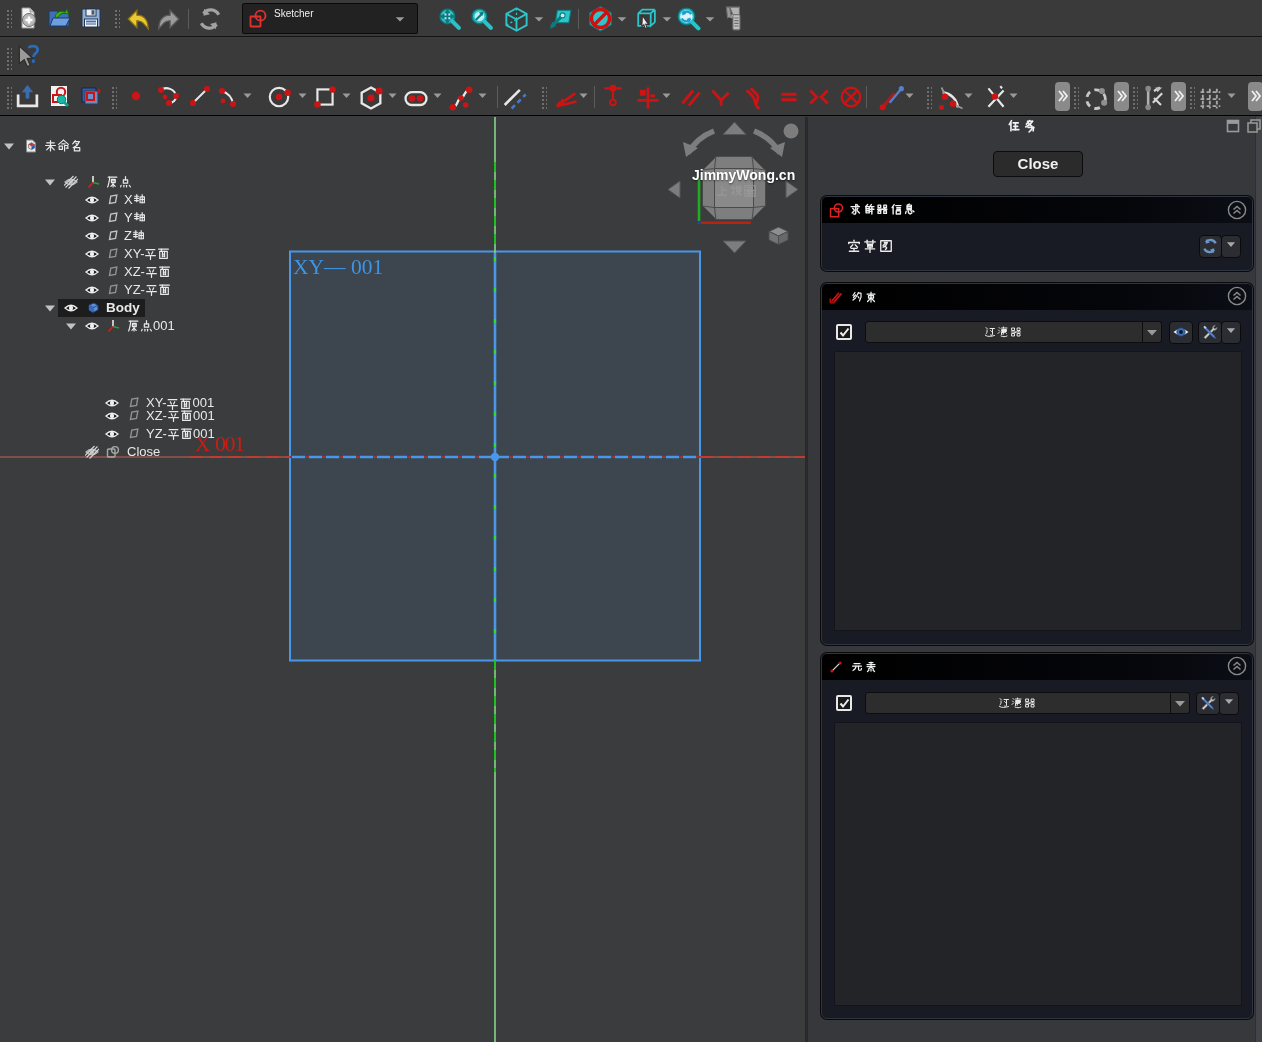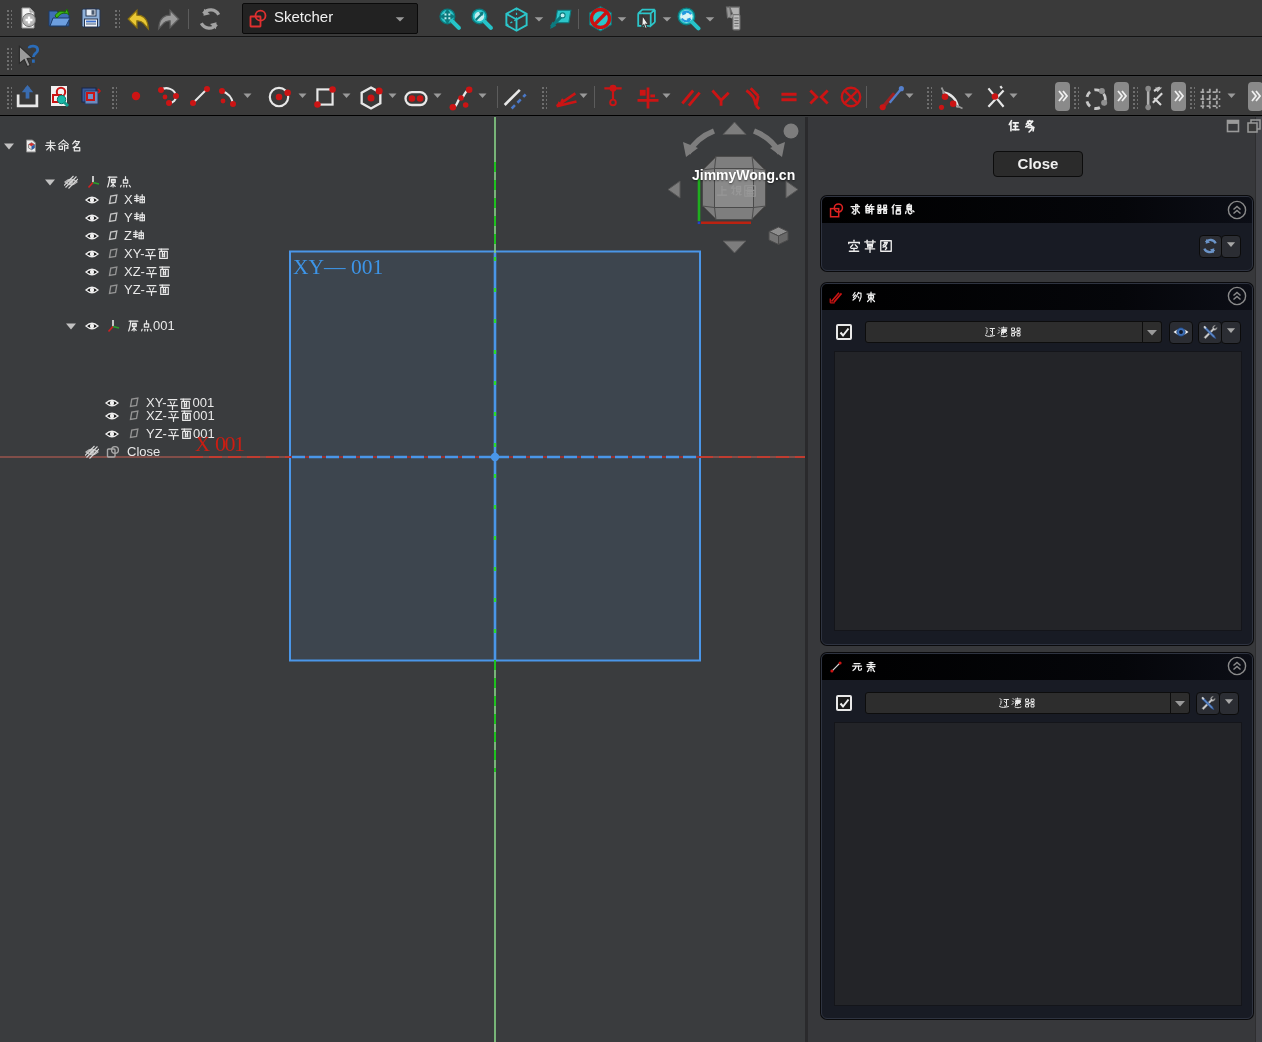--- a/index.html
+++ b/index.html
@@ -260,20 +260,36 @@
           </svg><svg class="cj" style="width:13px;height:13px;stroke-width:2.2;vertical-align:-2.5px" viewBox="0 0 24 24">
             <path d="M3 4H21"></path>
             <path d="M8 4V8"></path>
             <path d="M5 8H19V21H5Z"></path>
             <path d="M10 8V18"></path>
             <path d="M14 8V18"></path>
             <path d="M10 13H14"></path>
             <path d="M10 17H14"></path>
           </svg></div>
       </div>
+      <div class="trow" style="top:181.5px">
+        <div class="abs" style="left:58px;top:0;width:87px;height:18px;background:#1d1d1d"></div>
+        <svg class="abs" style="left:45px;top:6px" width="10" height="7" viewBox="0 0 10 7">
+          <path d="M0 0.5 H10 L5 6.5 Z" fill="#c2c2c2"></path>
+        </svg>
+        <svg class="abs" style="left:64px;top:2px" width="14" height="14" viewBox="0 0 14 14">
+          <path d="M1 7 Q7 1.5 13 7 Q7 12.5 1 7 Z" fill="#111" stroke="#eee" stroke-width="1.3"></path>
+          <circle cx="7" cy="7" r="2.2" fill="#eee"></circle>
+        </svg>
+        <svg class="abs" style="left:86px;top:2px" width="14" height="14" viewBox="0 0 14 14">
+          <path d="M3 4 L8 2 L12 4.5 L12 9 L7 11.5 L3 9 Z" fill="#5b8fd8" stroke="#1e3f77"></path>
+          <path d="M3 4 L7 6.5 L12 4.5 M7 6.5 L7 11.5" fill="none" stroke="#1e3f77" stroke-width="0.8"></path>
+          <path d="M3 9 L3 4 L7 6.5 L7 11.5 Z" fill="#3a6ab8"></path>
+        </svg>
+        <div class="ttext tb" style="left:106px;top:0"><span>Body</span></div>
+      </div>
       <div class="trow" style="top:199.5px">
         <svg class="abs" style="left:66px;top:6px" width="10" height="7" viewBox="0 0 10 7">
           <path d="M0 0.5 H10 L5 6.5 Z" fill="#c2c2c2"></path>
         </svg>
         <svg class="abs" style="left:85px;top:2px" width="14" height="14" viewBox="0 0 14 14">
           <path d="M1 7 Q7 1.5 13 7 Q7 12.5 1 7 Z" fill="#111" stroke="#eee" stroke-width="1.3"></path>
           <circle cx="7" cy="7" r="2.2" fill="#eee"></circle>
         </svg>
         <svg class="abs" style="left:106px;top:2px" width="14" height="14" viewBox="0 0 14 14">
           <path d="M7 7.5 L7 1" stroke="#e0e0e0" stroke-width="1.7"></path>
@@ -693,21 +709,21 @@
         <path d="M4 16 A8.2 8.2 0 0 0 18 17"></path>
       </g>
       <path d="M6.5 2.5 L6 9 L12 7.5 Z" fill="#a2a2a2"></path>
       <path d="M17.5 21.5 L18 15 L12 16.5 Z" fill="#a2a2a2"></path>
     </svg>
     <div class="abs" style="left:242px;top:3px;width:176px;height:31px;background:#222222;border:1px solid #0a0a0a;border-radius:2px"></div>
     <svg class="abs" style="left:248px;top:9px" width="20" height="20" viewBox="0 0 24 24">
       <rect x="3" y="9" width="12" height="12" rx="0.5" fill="none" stroke="#e03030" stroke-width="2.2"></rect>
       <circle cx="15" cy="8" r="6" fill="none" stroke="#e03030" stroke-width="2.2"></circle>
     </svg>
-    <div class="abs" style="left:274px;top:8px;color:#f0f0f0;font-size:15px">Sketcher</div>
+    <div class="abs" style="left:274px;top:8px;color:#f0f0f0;font-size:10px">Sketcher</div>
     <svg class="abs" style="left:394px;top:14px" width="12" height="10" viewBox="0 0 14 10">
       <path d="M2 3 L7 8 L12 3 Z" fill="#9a9a9a"></path>
     </svg>
     <svg class="abs" style="left:437px;top:6px" width="25" height="25" viewBox="0 0 24 24">
       <circle cx="10" cy="10" r="7" fill="#26c3c8" stroke="#0c7a7e" stroke-width="1.4"></circle>
       <circle cx="10" cy="10" r="4.6" fill="#bfeef0"></circle>
       <path d="M15 15 L21 21" stroke="#26c3c8" stroke-width="4" stroke-linecap="round"></path>
       <g stroke="#0c7a7e" stroke-width="1.6" fill="#0c7a7e">
         <path d="M10 5.6v8.8M5.6 10h8.8" stroke-width="1.8"></path>
         <path d="M10 4l-1.6 2.4h3.2zM10 16l-1.6-2.4h3.2zM4 10l2.4-1.6v3.2zM16 10l-2.4-1.6v3.2z"></path>

